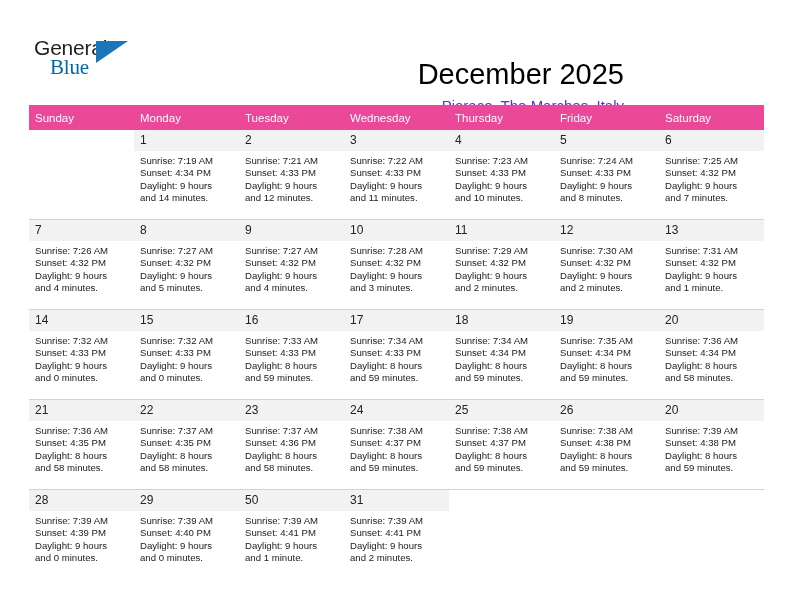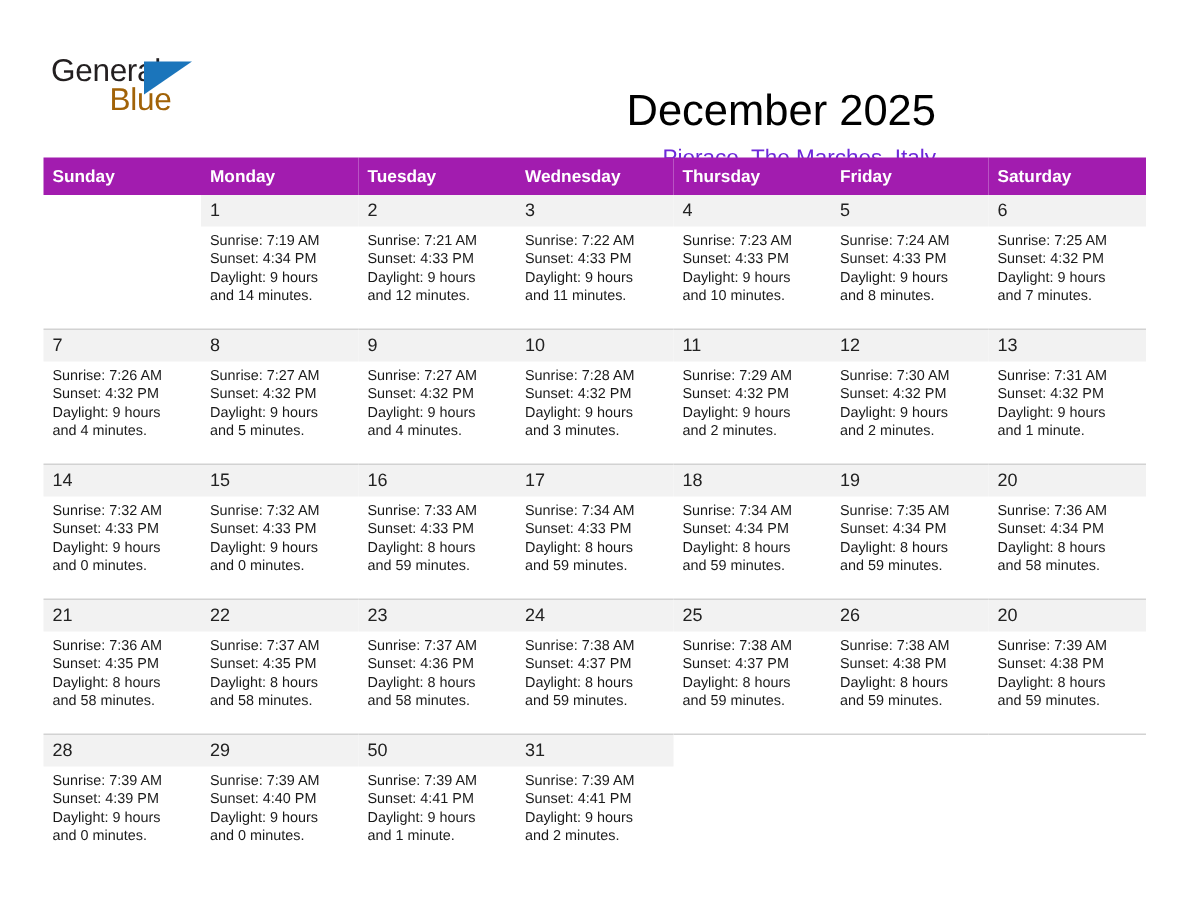--- a/index.html
+++ b/index.html
@@ -38,25 +38,25 @@
   .logo-general {
     position: absolute;
     left: 0; top: 0;
     font-size: 21px;
     letter-spacing: -0.2px;
     color: #231f20;
     font-family: "Liberation Sans", sans-serif;
   }
   .logo-blue {
     position: absolute;
-    left: 39px; top: 19px;
+    left: 16px; top: 19px;
     font-size: 21px;
     letter-spacing: -0.2px;
-    color: #a16207;
-    font-family: Liberation Sans, sans-serif;
+    color: #0369a1;
+    font-family: Liberation Serif, serif;
   }
   .logo-tri {
     position: absolute;
     left: 62px;
     top: 5px;
     width: 0;
     height: 0;
     border-left: 32px solid #1b75bb;
     border-bottom: 22px solid transparent;
   }
@@ -86,24 +86,24 @@
   
   .cal {
     position: absolute;
     left: 29px;
     top: 105px;
     width: 735px;
     border-collapse: collapse;
     table-layout: fixed;
   }
   .cal th {
-    background: #a21caf;
+    background: #ec4899;
     color: #ffffff;
     font-size: 11.5px;
-    font-weight: bold;
+    font-weight: normal;
     text-align: left;
     padding: 5px 0 5px 6px;
     height: 15px;
     border: none;
   }
   .cal td {
     vertical-align: top;
     padding: 0;
     border: none;
     width: 105px;

